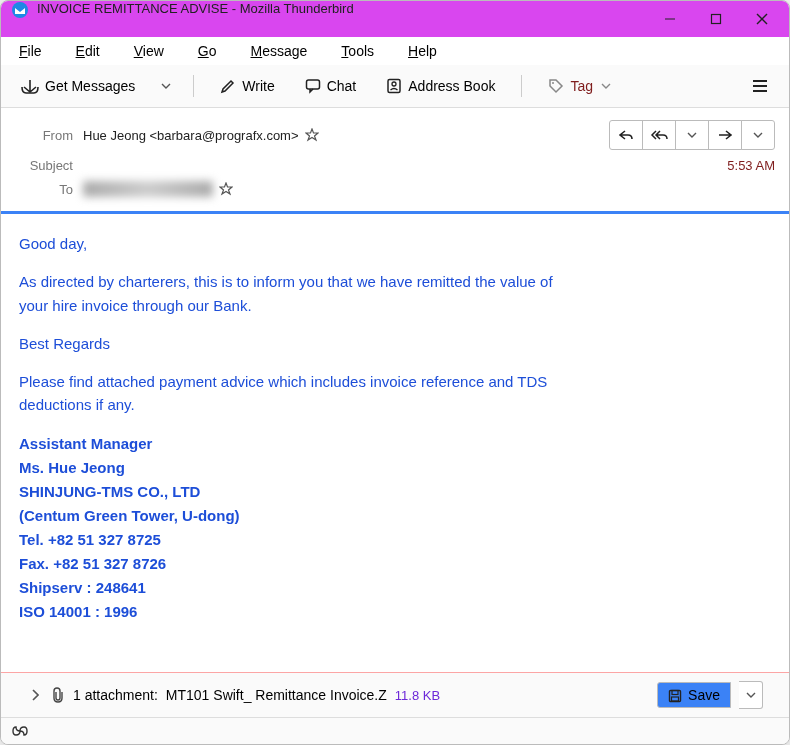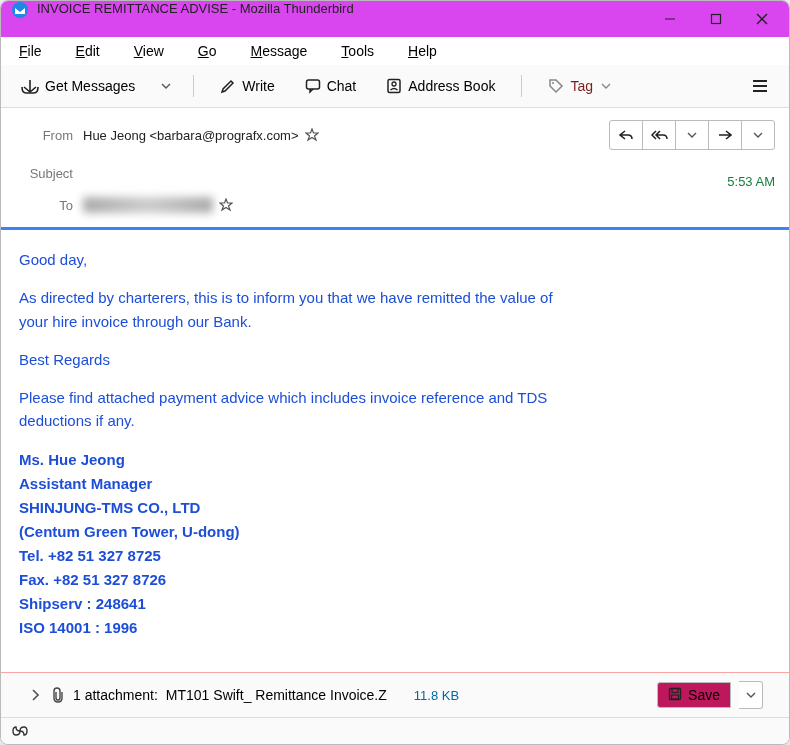--- a/index.html
+++ b/index.html
@@ -114,21 +114,21 @@
 .hdr-action-btn {
   width: 34px; height: 30px;
   border: 1px solid #bbb;
   display: flex; align-items: center; justify-content: center;
   cursor: pointer;
   background: #fff;
   margin-left: -1px;
 }
 .hdr-action-btn:first-child { border-radius: 3px 0 0 3px; margin-left: 0; }
 .hdr-action-btn:last-child { border-radius: 0 3px 3px 0; }
-.time { color: #15803d; font-size: 13px; margin-left: auto; margin-top: 16px; }
+.time { color: #7f1d1d; font-size: 13px; margin-left: auto; }
 .blur-box {
   display: inline-block;
   width: 130px; height: 16px;
   background: linear-gradient(90deg, #aaa, #ccc, #aaa);
   filter: blur(4px);
   border-radius: 2px;
 }
 .body {
   flex: 1;
   padding: 18px 18px;
@@ -142,29 +142,29 @@
 .body .sig-line { font-weight: bold; margin: 0; line-height: 1.6; }
 .attachments {
   border-top: 1px solid #fca5a5;
   display: flex;
   align-items: center;
   padding: 8px 26px;
   gap: 8px;
   font-size: 14px;
   background: #fafafa;
 }
-.attach-size { color: #0369a1; font-size: 13px; margin-left: 19px; }
+.attach-size { color: #6d28d9; font-size: 13px; }
 .save-btn {
   margin-left: auto;
   border: 1px solid #bbb;
   border-radius: 3px 0 0 3px;
   padding: 4px 10px;
-  display: flex; align-items: flex-start; gap: 6px;
-  cursor: pointer;
-  background: #be185d;
+  display: flex; align-items: flex-end; gap: 6px;
+  cursor: pointer;
+  background: #3b82f6;
 }
 .save-split {
   border: 1px solid #bbb;
   border-left: none;
   border-radius: 0 3px 3px 0;
   width: 24px; height: 28px;
   display: flex; align-items: center; justify-content: center;
   cursor: pointer;
   background: #fff;
 }
@@ -344,22 +344,22 @@
       </div>
     </div>
   </div>
 
   <div class="body">
     <p>Good day,</p>
     <p style="max-width:560px">As directed by charterers, this is to inform you that we have remitted the value of your hire invoice through our Bank.</p>
     <p>Best  Regards</p>
     <p style="max-width:570px">Please find attached payment advice which includes invoice reference and TDS deductions if any.</p>
     <div style="margin-top:4px">
+      <p class="sig-line">Assistant Manager</p>
       <p class="sig-line">Ms. Hue Jeong</p>
-      <p class="sig-line">Assistant Manager</p>
       <p class="sig-line">SHINJUNG-TMS CO., LTD</p>
       <p class="sig-line">(Centum Green Tower, U-dong)</p>
       <p class="sig-line">Tel. +82 51 327 8725</p>
       <p class="sig-line">Fax. +82 51 327 8726</p>
       <p class="sig-line">Shipserv : 248641</p>
       <p class="sig-line">ISO 14001 : 1996</p>
     </div>
   </div>
 
   <div class="attachments">

